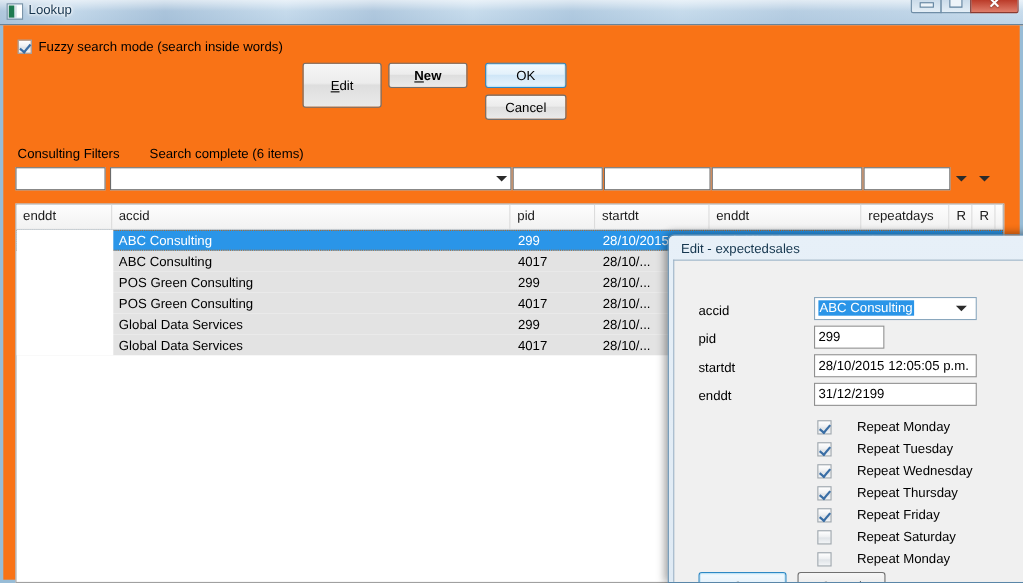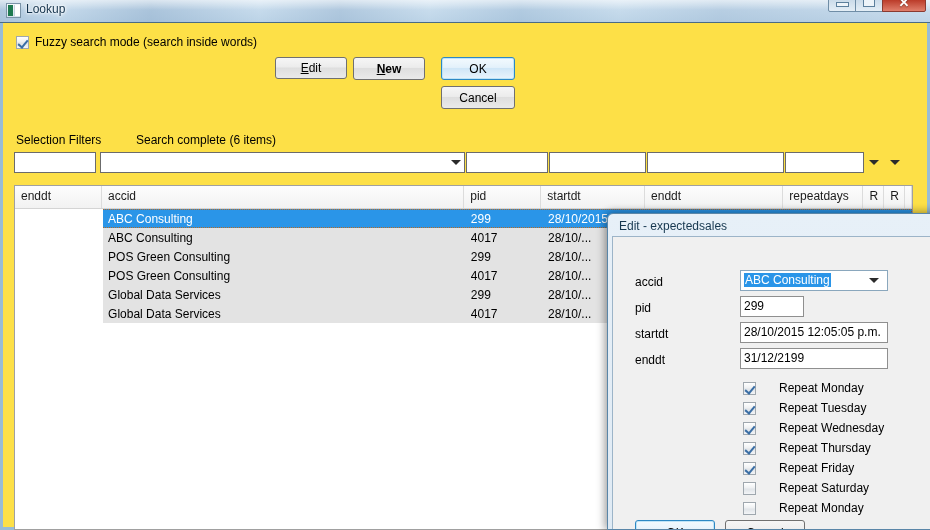--- a/index.html
+++ b/index.html
@@ -86,21 +86,21 @@
     background: #f0f0f0;
     border-top: 1px solid #4a6b85;
     box-sizing: border-box;
   }
   #client-inner {
     position: absolute; left: 0; top: 0; right: 0; bottom: 0;
     border-left: 3px solid #98bcd6;
     border-right: 3px solid #98bcd6;
     border-bottom: 3px solid #98bcd6;
     box-sizing: border-box;
-    background: #fde047;
+    background: #f97316;
   }
 
   
   #fuzzy-row { position: absolute; left: 13px; top: 12px; display: flex; align-items: center; }
   .cbox {
     width: 13px; height: 13px; box-sizing: border-box;
     border: 1px solid #9fa7ae;
     background: linear-gradient(180deg,#ffffff 0%, #eef0f2 45%, #e0e4e8 55%, #f3f5f7 100%);
     position: relative; flex: none;
   }
@@ -124,21 +124,21 @@
     display: flex; align-items: center; justify-content: center;
     cursor: default;
   }
   .btn.default {
     border: 1px solid #2c88c4;
     box-shadow: inset 0 0 0 1px #bfe4f7;
     background: linear-gradient(180deg,#f3fafe 0%, #e3f1fb 45%, #cfe6f7 50%, #e9f4fc 100%);
   }
   .btn u { text-decoration: underline; }
 
-  #btn-edit { position: absolute; left: 272px; top: 34px; width: 72px; height: 22px; }
+  #btn-edit { position: absolute; left: 272px; top: 34px; width: 72px; height: 41px; }
   #btn-new  { position: absolute; left: 350px; top: 34px; width: 72px; height: 23px; font-weight: bold; }
   #btn-ok   { position: absolute; left: 438px; top: 34px; width: 74px; height: 23px; }
   #btn-cancel { position: absolute; left: 438px; top: 63px; width: 74px; height: 23px; }
 
   
   #lbl-selection-filters { position: absolute; left: 13px; top: 110px; font-size: 12px; }
   #lbl-search-status { position: absolute; left: 133px; top: 110px; font-size: 12px; }
 
   .tbox {
     box-sizing: border-box;
@@ -327,21 +327,21 @@
 
       <div class="btn" id="btn-edit">
         <span><u>E</u><span>dit</span></span>
       </div>
       <div class="btn" id="btn-new">
         <span><u>N</u><span>ew</span></span>
       </div>
       <div class="btn default" id="btn-ok">OK</div>
       <div class="btn" id="btn-cancel">Cancel</div>
 
-      <div id="lbl-selection-filters">Selection Filters</div>
+      <div id="lbl-selection-filters">Consulting Filters</div>
       <div id="lbl-search-status">Search complete (6 items)</div>
 
       <input class="tbox" id="filter-a" value="" style="">
       <input class="tbox" id="filter-b" value="" style="">
       <div class="combo-arrow" id="filter-b-arrow"></div>
       <input class="tbox" id="filter-c" value="" style="">
       <input class="tbox" id="filter-d" value="" style="">
       <input class="tbox" id="filter-e" value="" style="">
       <input class="tbox" id="filter-f" value="" style="">
       <div class="combo-arrow" id="filter-f-arrow"></div>

